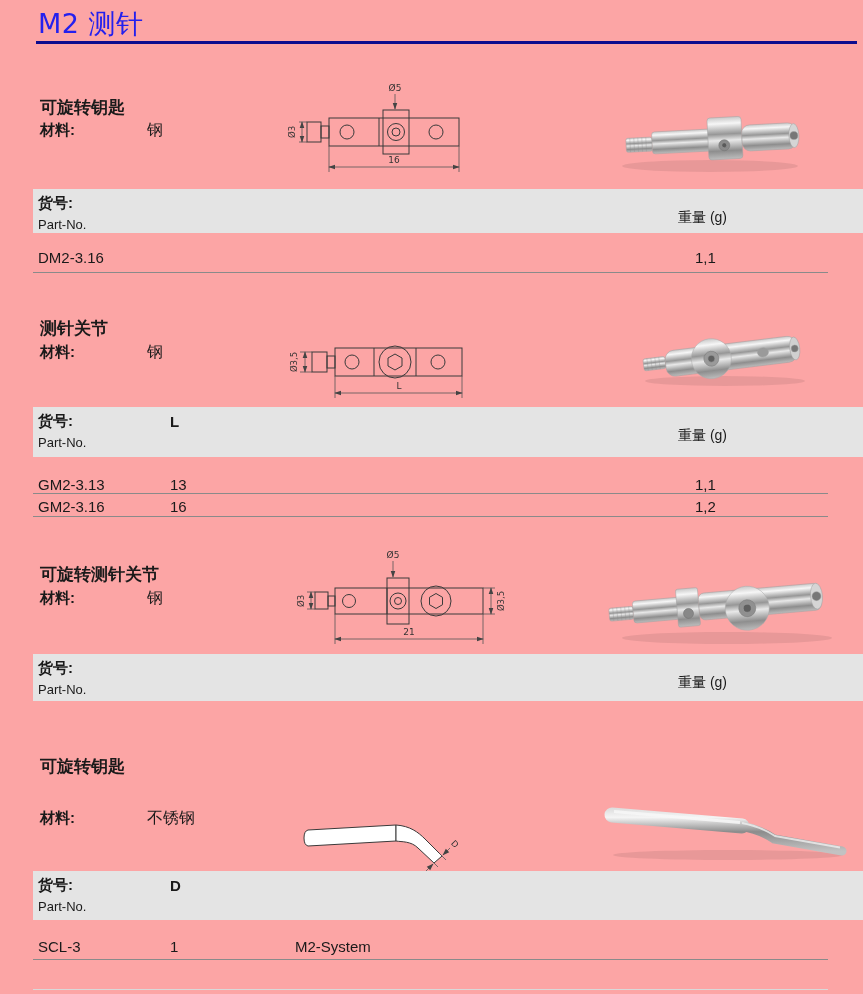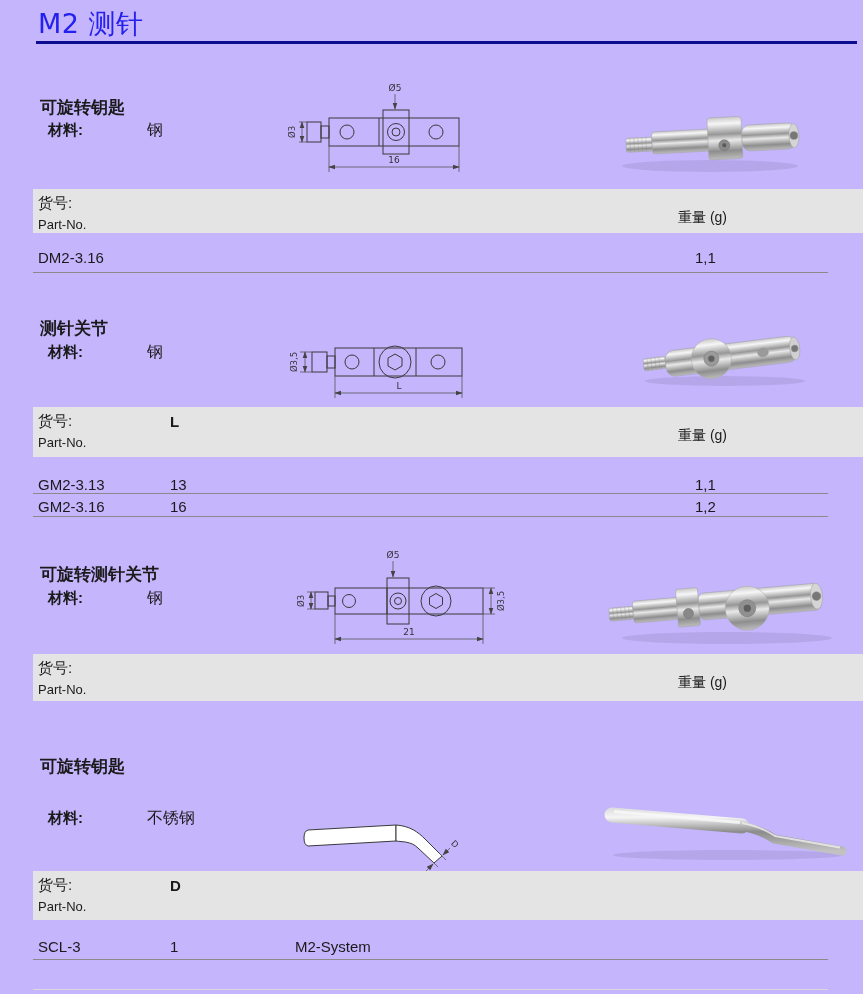--- a/index.html
+++ b/index.html
@@ -1,25 +1,25 @@
 <!DOCTYPE html>
 <html><head>
 <meta charset="utf-8">
 <style>
   html,body{margin:0;padding:0;background:#fff;}
-  .page{position:relative;width:863px;height:994px;background:#c4b5fd;overflow:hidden;
+  .page{position:relative;width:863px;height:994px;background:#fca5a5;overflow:hidden;
         font-family:"Liberation Sans","DejaVu Sans",sans-serif;color:#1a1a1a;}
   .doc-title{position:absolute;left:38px;top:6px;font-size:27px;letter-spacing:.5px;
         color:#2420ee;font-family:"DejaVu Sans",sans-serif;}
   .title-rule{position:absolute;left:36px;right:6px;top:41px;height:3px;background:#0c0c8e;}
   .sec-title{position:absolute;left:40px;font-weight:bold;font-size:17px;}
-  .mat-label{position:absolute;left:40px;font-weight:bold;font-size:15px;margin-left:8px;}
+  .mat-label{position:absolute;left:40px;font-weight:bold;font-size:15px;}
   .mat-value{position:absolute;left:147px;font-size:16px;font-family:"DejaVu Serif","Liberation Serif",serif;}
   .thead{position:absolute;left:33px;right:0;background:#e4e4e4;}
-  .th-cn{position:absolute;left:5px;top:5px;font-weight:normal;font-size:15px;}
+  .th-cn{position:absolute;left:5px;top:5px;font-weight:bold;font-size:15px;}
   .th-col2{position:absolute;left:137px;top:6px;font-weight:bold;font-size:15px;}
   .th-weight{position:absolute;left:645px;top:20px;font-size:14px;font-family:Liberation Sans, sans-serif;}
   .th-en{position:absolute;left:5px;top:28px;font-size:13px;}
   .trow{position:absolute;left:33px;width:795px;border-bottom:1px solid #8a8a8a;font-size:15px;}
   .trow span{position:absolute;top:2px;white-space:nowrap;}
   .c1{left:5px}.c2{left:137px}.c3{left:262px}.cw{left:662px}
   .drawing,.photo{position:absolute;}
   .drawing svg text{font-family:"DejaVu Sans",sans-serif;fill:#333;}
   .bottom-rule{position:absolute;left:33px;width:795px;top:989px;height:1px;background:#d9d9d9;}
 </style>

